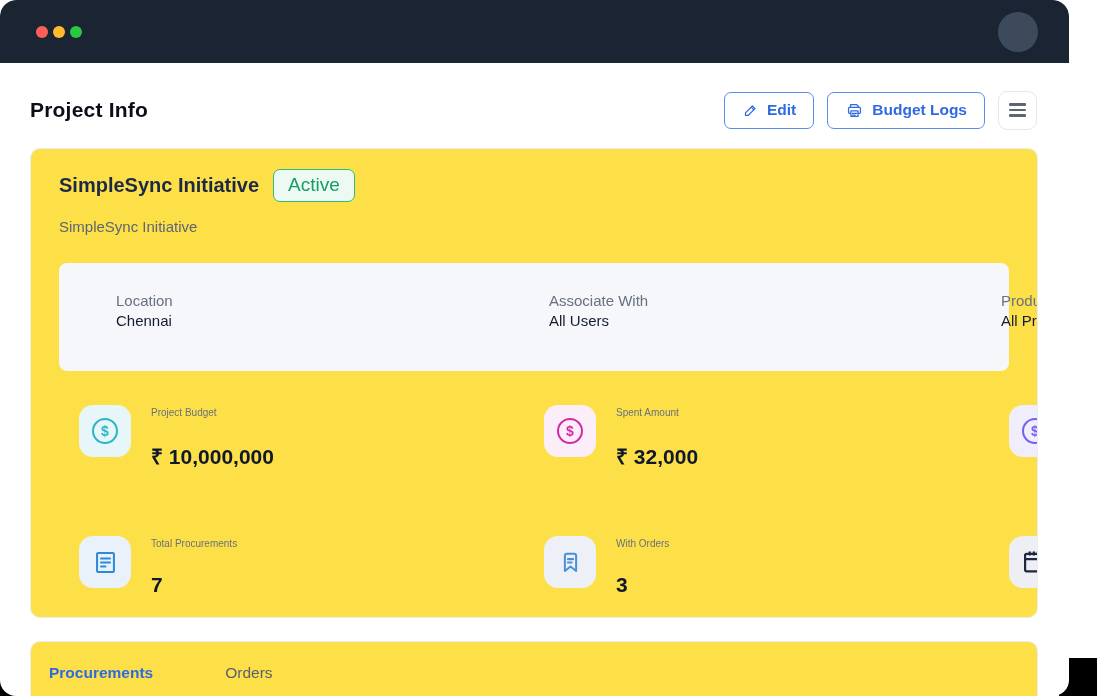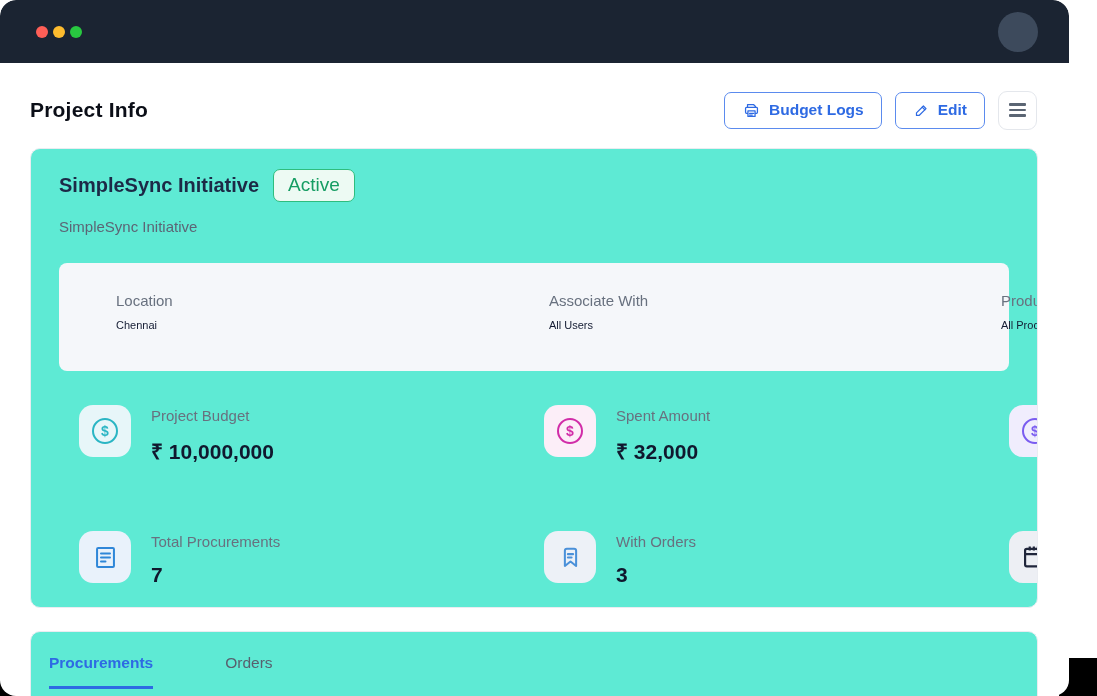--- a/index.html
+++ b/index.html
@@ -28,44 +28,44 @@
   .btn { display:inline-flex; align-items:center; gap:8px; height:37px; padding:0 17px;
          background:#fff; border:1.5px solid #5b8bee; border-radius:7px;
          color:#2e6ae3; font-size:15.5px; font-weight:600; cursor:pointer; font-family:inherit; }
   .btn svg { display:block; }
   .menu-btn { width:39px; height:39px; border:1px solid #e4e7ec; border-radius:9px; background:#fff;
               display:flex; flex-direction:column; justify-content:center; align-items:center; gap:3px; cursor:pointer; }
   .menu-btn .bar { width:17px; height:2.5px; background:#5b6573; border-radius:1px; }
 
   
   .card { margin:19px 31px 0 30px; border:1px solid #eaecf1; border-radius:10px;
-          background:#5eead4; overflow:hidden; }
+          background:#fde047; overflow:hidden; }
   .main-card { padding-bottom:20px; }
 
   .card-title-row { display:flex; align-items:center; margin:20px 28px 0; }
   .card-title { font-size:20px; font-weight:700; color:#1c2946; }
   .badge { margin-left:14px; padding:4px 14px 5px; border:1px solid #2ebd7e; border-radius:7px;
            background:#edfaf3; color:#169d63; font-size:19px; }
   .card-subtitle { margin:16px 28px 0; font-size:15px; color:#5c6575; }
 
   .info-row { margin:28px 28px 0; background:#f5f7fa; border-radius:8px; height:108px;
               display:flex; padding:29px 0 0 57px; white-space:nowrap; }
   .info-col { flex:none; }
   .info-col.c1 { width:433px; } .info-col.c2 { width:452px; }
   .info-label { font-size:15px; color:#68717f; }
-  .info-value { margin-top:10px; font-size:11px; color:#141c33; }
+  .info-value { margin-top:3px; font-size:15px; color:#141c33; }
 
   .stat-row { display:flex; padding-left:48px; white-space:nowrap; }
   .stat-row.r1 { margin-top:34px; }
   .stat-row.r2 { margin-top:66px; }
   .stat-item { flex:none; width:465px; display:flex; align-items:flex-start; }
   .stat-icon { width:52px; height:52px; border-radius:14px; display:flex; align-items:center; justify-content:center; flex:none; }
   .stat-text { margin-left:20px; padding-top:2px; }
-  .stat-label { font-size:15px; color:#68717f; }
-  .stat-value { margin-top:13px; font-size:21px; font-weight:600; color:#10182e; }
+  .stat-label { font-size:10px; color:#68717f; }
+  .stat-value { margin-top:24px; font-size:21px; font-weight:600; color:#10182e; }
 
   .ic-teal     { background:#e7f6f9; color:#2ab5c4; }
   .ic-magenta  { background:#fceef8; color:#d12ca8; }
   .ic-purple   { background:#f0edfd; color:#7a5cf0; }
   .ic-blue     { background:#e9f2fb; color:#2f87d8; }
   .ic-softblue { background:#edf1f7; color:#4a90d9; }
   .ic-navy     { background:#edeff4; color:#20263b; }
 
   
   .tabs-card { margin-top:23px; height:130px; }
@@ -91,38 +91,38 @@
     </div>
     <div class="topbar-spacer"></div>
     <div class="avatar"></div>
   </div>
 
   <div class="page-header">
     <div class="page-title">Project Info</div>
     <div class="header-actions">
       <button class="btn">
         <span>
+          <svg width="17" height="17" viewBox="0 0 24 24" fill="none" stroke="currentColor" stroke-width="1.7" stroke-linecap="round" stroke-linejoin="round">
+            <path d="M14.7 5.6 l3.7 3.7 L8.6 19 H4.9 v-3.7 z"></path>
+            <path d="M13 7.3 l3.7 3.7"></path>
+          </svg>
+        </span>
+        <span>Edit</span>
+      </button>
+      <button class="btn">
+        <span>
           <svg width="19" height="19" viewBox="0 0 24 24" fill="none" stroke="currentColor" stroke-width="1.6" stroke-linejoin="round" stroke-linecap="round">
             <path d="M7 8 V4.5 h7.5 l2.5 2.5 V8"></path>
             <rect x="4.5" y="8" width="15" height="7.5" rx="1.2"></rect>
             <rect x="7.5" y="12.5" width="9" height="7" fill="#ffffff"></rect>
             <line x1="9.5" y1="15.5" x2="15" y2="15.5"></line>
             <line x1="9.5" y1="17.7" x2="13" y2="17.7"></line>
           </svg>
         </span>
         <span>Budget Logs</span>
-      </button>
-      <button class="btn">
-        <span>
-          <svg width="17" height="17" viewBox="0 0 24 24" fill="none" stroke="currentColor" stroke-width="1.7" stroke-linecap="round" stroke-linejoin="round">
-            <path d="M14.7 5.6 l3.7 3.7 L8.6 19 H4.9 v-3.7 z"></path>
-            <path d="M13 7.3 l3.7 3.7"></path>
-          </svg>
-        </span>
-        <span>Edit</span>
       </button>
       <button class="menu-btn">
         <span class="bar"></span>
         <span class="bar"></span>
         <span class="bar"></span>
       </button>
     </div>
   </div>
 
   <div class="card main-card">

